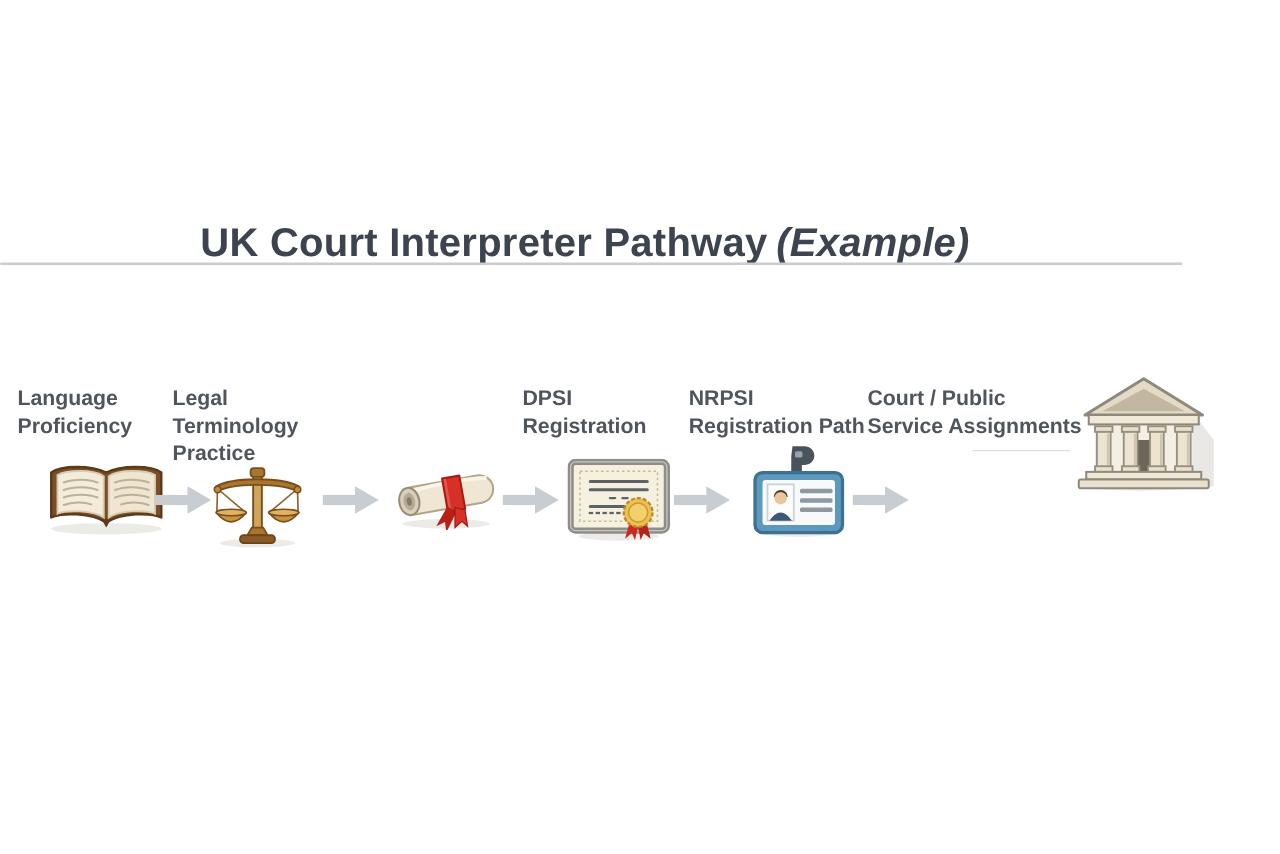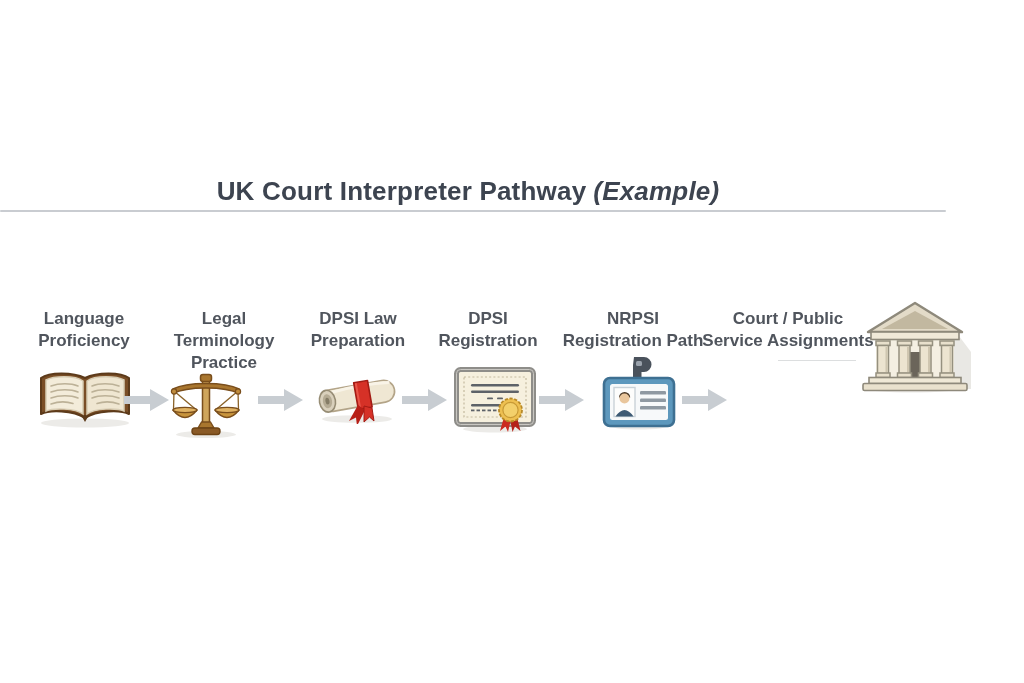--- a/index.html
+++ b/index.html
@@ -2,34 +2,34 @@
 <html><head>
 <meta charset="utf-8">
 <style>
   html,body { margin:0; padding:0; background:#ffffff; }
   .canvas {
     position:relative; width:1024px; height:683px; background:#ffffff;
     font-family:"Liberation Sans", sans-serif; overflow:hidden;
   }
   .title {
     position:absolute; left:0; top:176px; width:936px; text-align:center;
-    font-size:26px; font-weight:700; color:#3d4450; letter-spacing:.2px;
+    font-size:32px; font-weight:700; color:#3d4450; letter-spacing:.2px;
   }
   .title .suffix { font-style:italic; margin-left:7px; }
   .divider {
     position:absolute; left:0; top:210px; width:946px; height:2px;
     background:#c9ccd1; border-radius:1px;
   }
   .step {
-    position:absolute; top:308px; text-align:center;
+    position:absolute; top:308px; text-align:left;
     font-size:17px; font-weight:700; color:#50555d; line-height:22px;
     white-space:pre-line;
   }
   .s1 { left:14px;  width:140px; }
-  .s2 { left:154px; width:140px; }
+  .s2 { left:138px; width:140px; }
   .s3 { left:288px; width:140px; }
   .s4 { left:418px; width:140px; }
   .s5 { left:551px; width:164px; }
   .s6 { left:694px; width:188px; }
   .label-underline {
     position:absolute; left:778px; top:360px; width:78px; height:1px;
     background:#dcdedf;
   }
   .icon { position:absolute; }
   .ic-book   { left:35px;  top:366px; }
@@ -50,22 +50,20 @@
   <div class="title">
     <span>UK Court Interpreter Pathway</span><span class="suffix">(Example)</span>
   </div>
   <div class="divider"></div>
 
   <div class="step s1">Language
 Proficiency</div>
   <div class="step s2">Legal
 Terminology
 Practice</div>
-  <div class="step s3">DPSI Law
-Preparation</div>
   <div class="step s4">DPSI
 Registration</div>
   <div class="step s6">Court / Public
 Service Assignments</div>
   <div class="step s5">NRPSI
 Registration Path</div>
   <div class="label-underline"></div>
 
   <svg class="icon ic-book" width="100" height="62" viewBox="0 0 100 62">
     <ellipse cx="50" cy="57" rx="44" ry="4.5" fill="#eceBe8"></ellipse>

